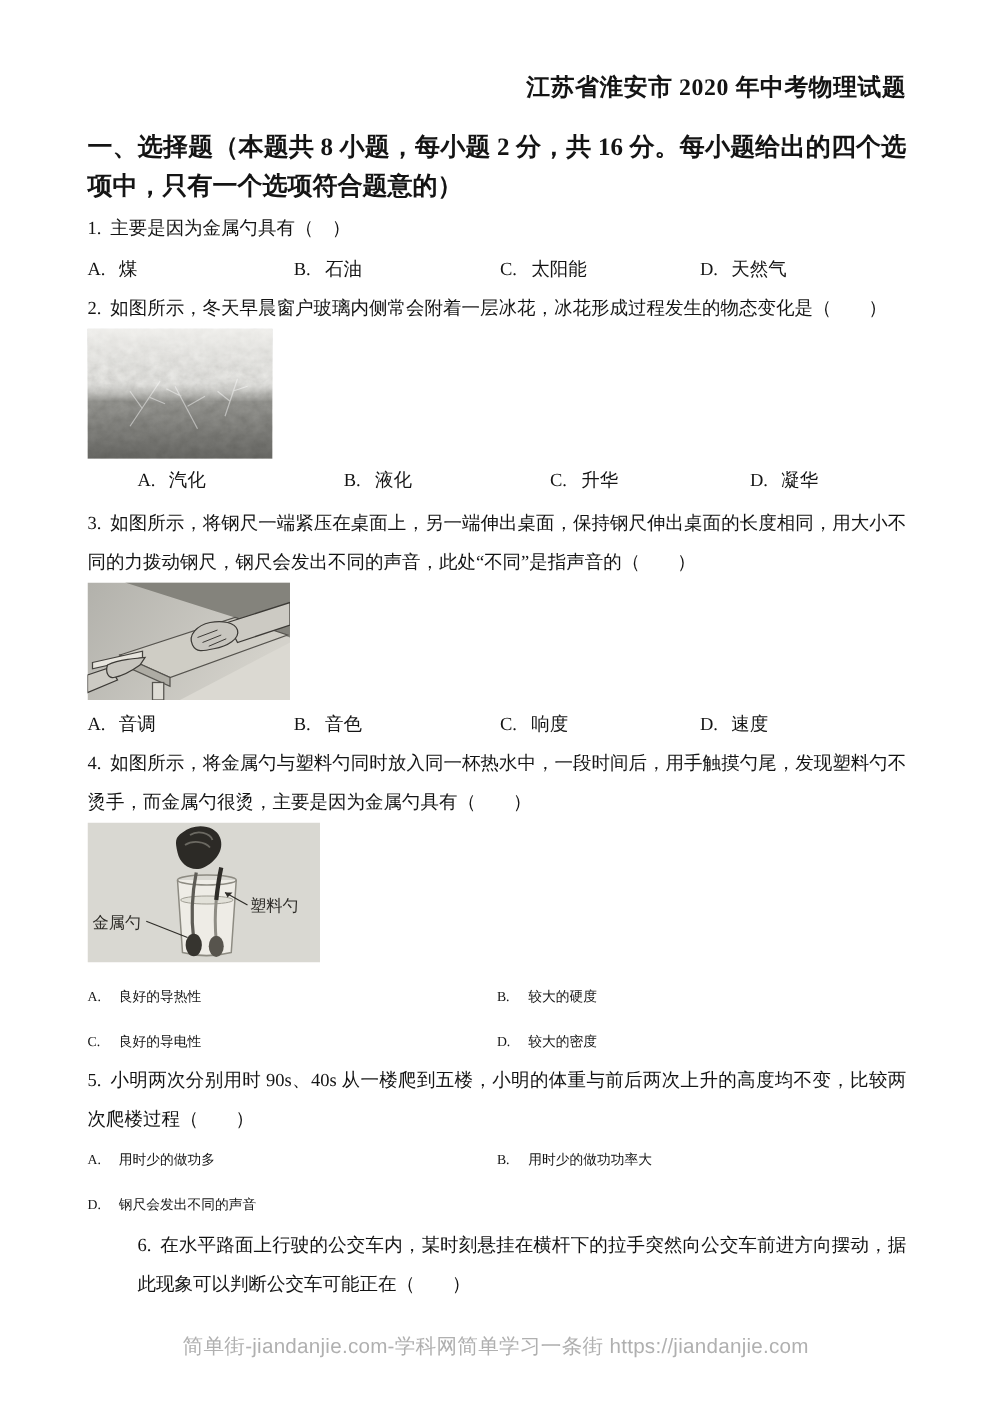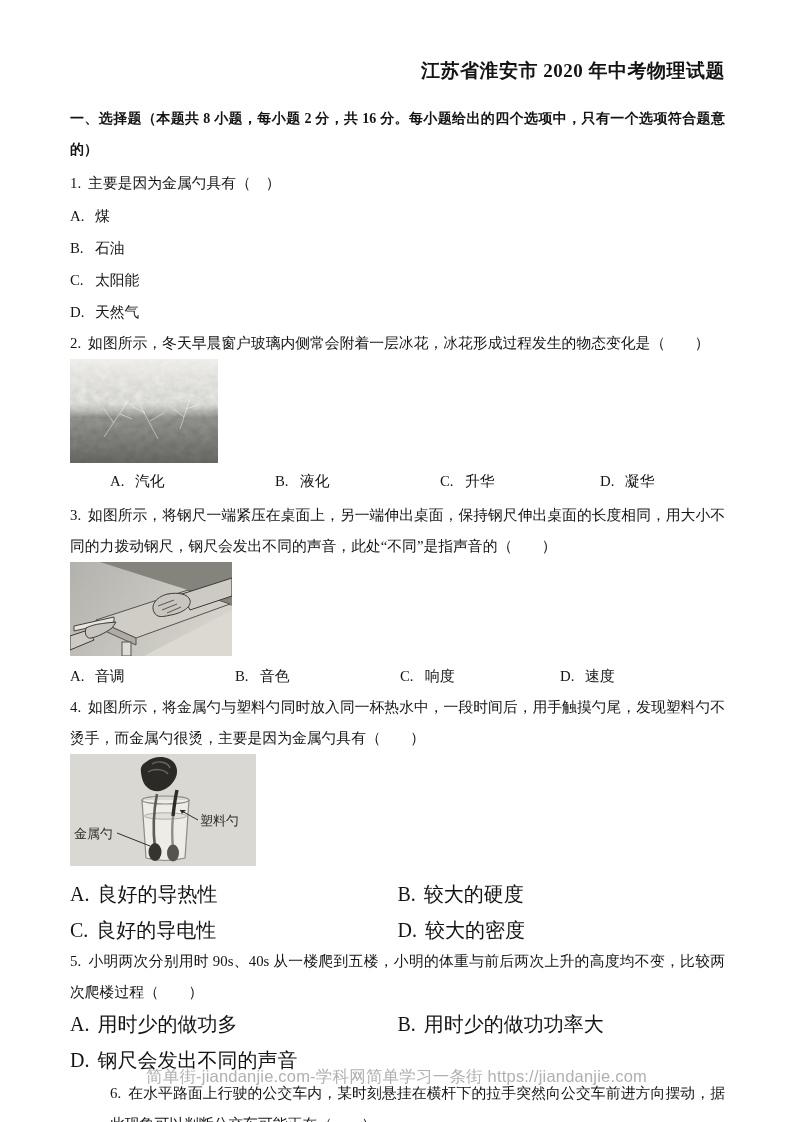--- a/index.html
+++ b/index.html
@@ -14,43 +14,43 @@
   .page { padding:58px 68px 0 70px; }
 
   .title {
     text-align:right;
     font-size:19px; font-weight:bold;
     line-height:26px;
     letter-spacing:0.5px;
   }
   .section-heading {
     margin-top:19px;
-    font-size:14px; font-weight:bold;
+    font-size:20px; font-weight:bold;
     line-height:31px;
     text-align:justify;
   }
 
   .q-text {
     margin:0;
     font-size:14.8px;
     line-height:31px;
     text-align:justify;
   }
   .q-num { margin-right:7px; }
 
   .opt-row { display:flex; line-height:32px; font-size:14.8px; }
   .opt-row .opt:nth-child(1) { width:165px; }
   .opt-row .opt:nth-child(2) { width:165px; }
   .opt-row .opt:nth-child(3) { width:160px; }
   .opt-row .opt:nth-child(4) { flex:1; }
-  .opt-row2 { display:flex; line-height:32px; font-size:20px; }
+  .opt-row2 { display:flex; line-height:32px; font-size:11px; }
   .opt-row2 .opt { width:330px; }
   .opt-label { display:inline-block; min-width:17px; margin-right:8px; }
 
-  .mt1 { margin-top:1px;flex-direction:column; }
+  .mt1 { margin-top:1px; }
   .mt2 { margin-top:2px;margin-left:40px; }
   .mt3 { margin-top:3px; }
   .mt4 { margin-top:4px; }
   .mt12 { margin-top:12px; }
 
   figure { margin:0; padding:0; }
   .fig svg { display:block; }
 
   .footer {
     position:absolute;

